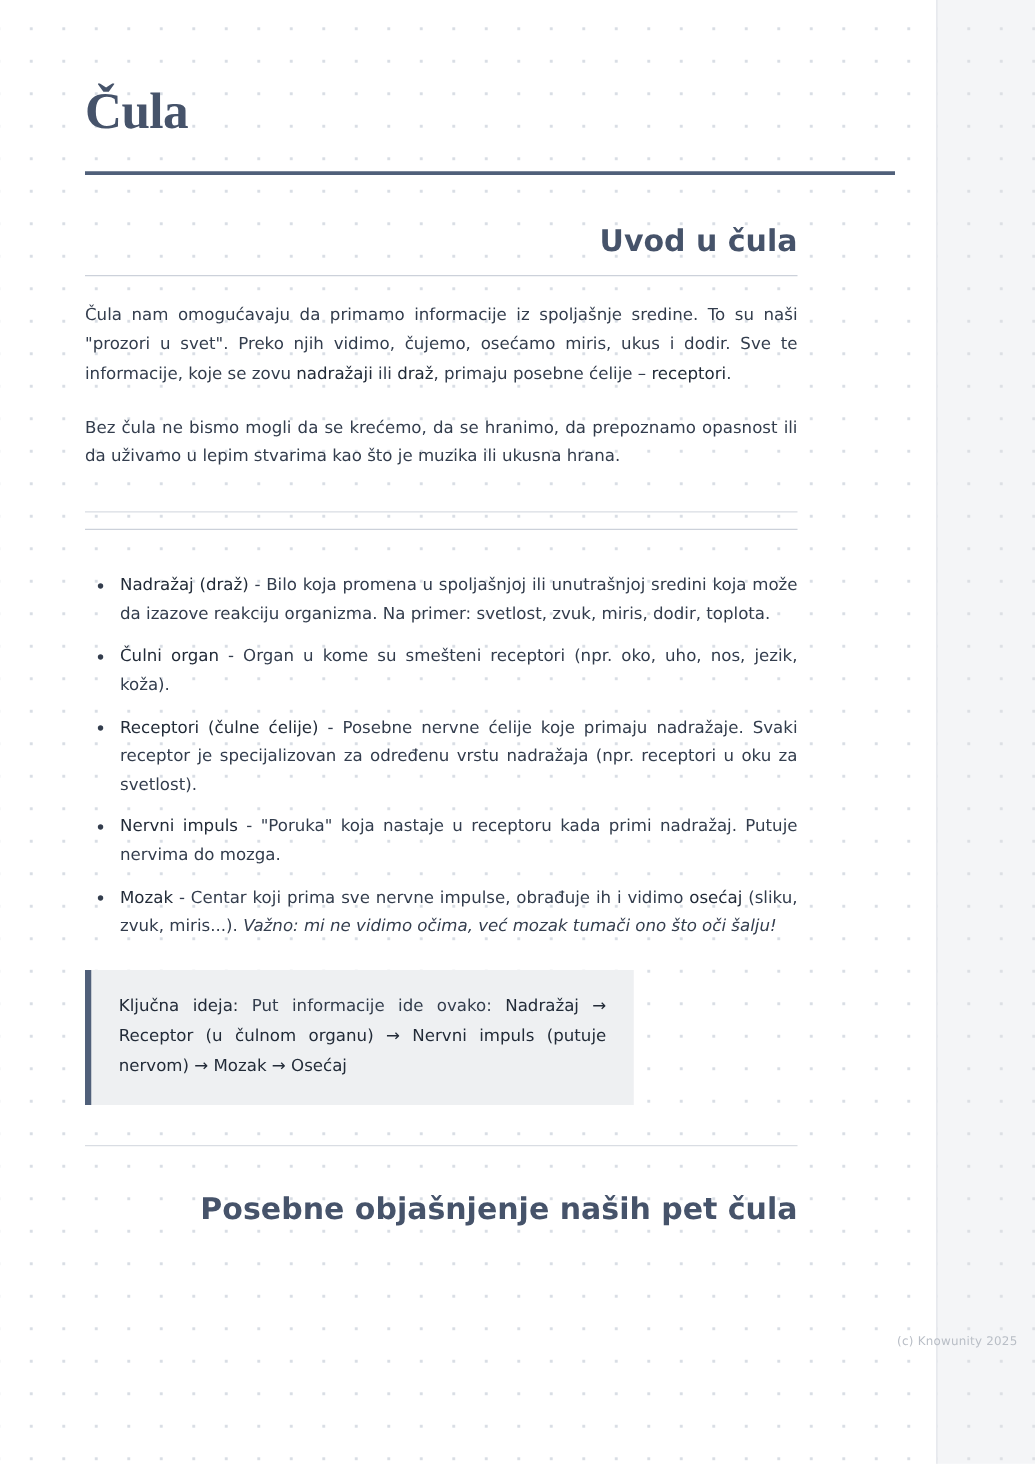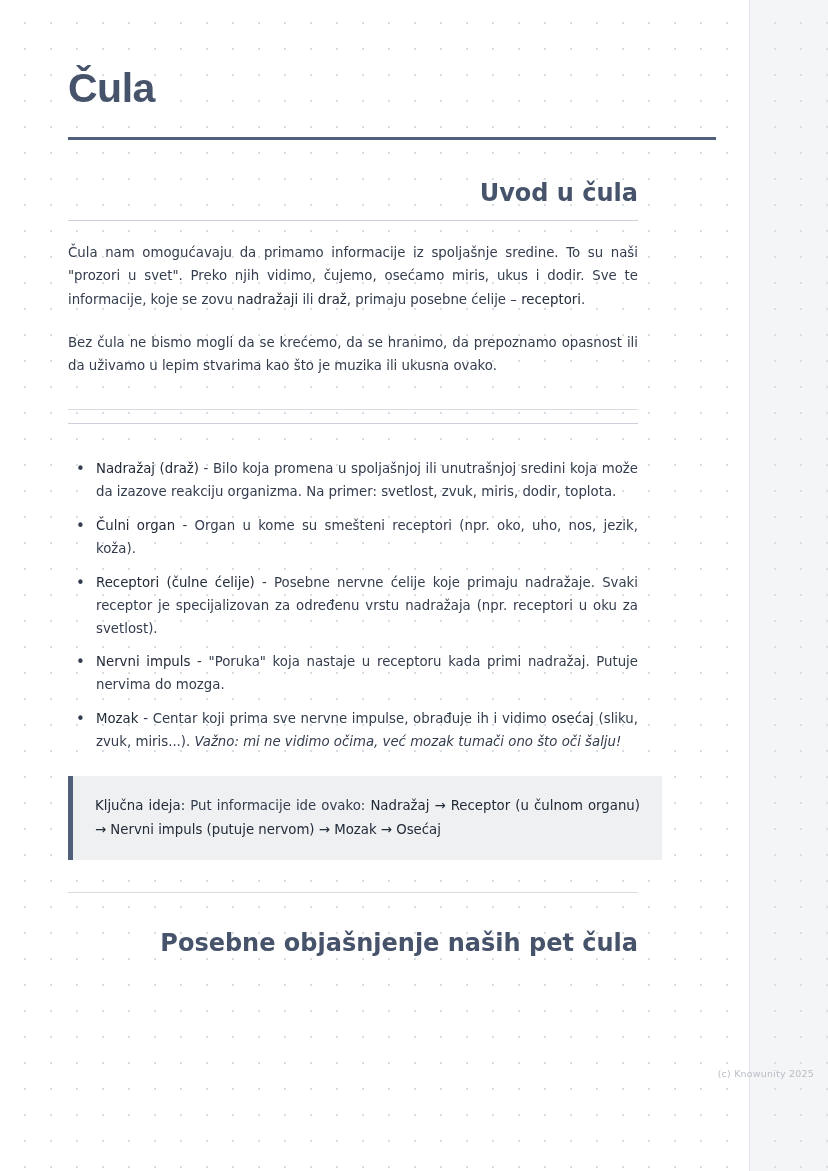--- a/index.html
+++ b/index.html
@@ -41,21 +41,21 @@
   }
 
   .content {
     position: absolute;
     left: 68px;
     top: 0;
     width: 570px;
   }
 
   h1.doc-title {
-    font-family: Liberation Sans, sans-serif;
+    font-family: Liberation Serif, serif;
     font-size: 41px;
     line-height: 1.1;
     font-weight: bold;
     color: #46536a;
     margin: 66px 0 0 0;
     letter-spacing: -0.5px;
   }
 
   .title-rule {
     margin-top: 26px;
@@ -116,21 +116,21 @@
     top: -1px;
     font-size: 15px;
     color: #333d4d;
   }
 
   .callout {
     margin-top: 22px;
     background: #eef0f2;
     border-left: 5px solid #50607a;
     padding: 18px 22px 18px 22px;
-    width: 594px;
+    width: 439px;
     box-sizing: border-box;
   }
   .callout p {
     margin: 0;
     font-size: 13.3px;
     line-height: 1.82;
     color: #333d4d;
     text-align: justify;
   }
 
@@ -158,21 +158,21 @@
   <div class="content">
 
     <h1 class="doc-title">Čula</h1>
     <div class="title-rule"></div>
 
     <h2 class="section-title">Uvod u čula</h2>
     <div class="section-rule"></div>
 
     <p class="body-text"><span>Čula nam omogućavaju da primamo informacije iz spoljašnje sredine. To su naši "prozori u svet". Preko njih vidimo, čujemo, osećamo miris, ukus i dodir. Sve te informacije, koje se zovu </span><b>nadražaji</b><span> ili </span><b>draž</b><span>, primaju posebne ćelije – </span><b>receptori</b><span>.</span></p>
 
-    <p class="body-text">Bez čula ne bismo mogli da se krećemo, da se hranimo, da prepoznamo opasnost ili da uživamo u lepim stvarima kao što je muzika ili ukusna ovako.</p>
+    <p class="body-text">Bez čula ne bismo mogli da se krećemo, da se hranimo, da prepoznamo opasnost ili da uživamo u lepim stvarima kao što je muzika ili ukusna hrana.</p>
 
     <div class="soft-divider"></div>
 
     <div class="section-rule"></div>
 
     <ul class="key-list">
       <li>
         <b>Nadražaj (draž)</b><span> - Bilo koja promena u spoljašnjoj ili unutrašnjoj sredini koja može da izazove reakciju organizma. Na primer: svetlost, zvuk, miris, dodir, toplota.</span>
       </li>
       <li>

